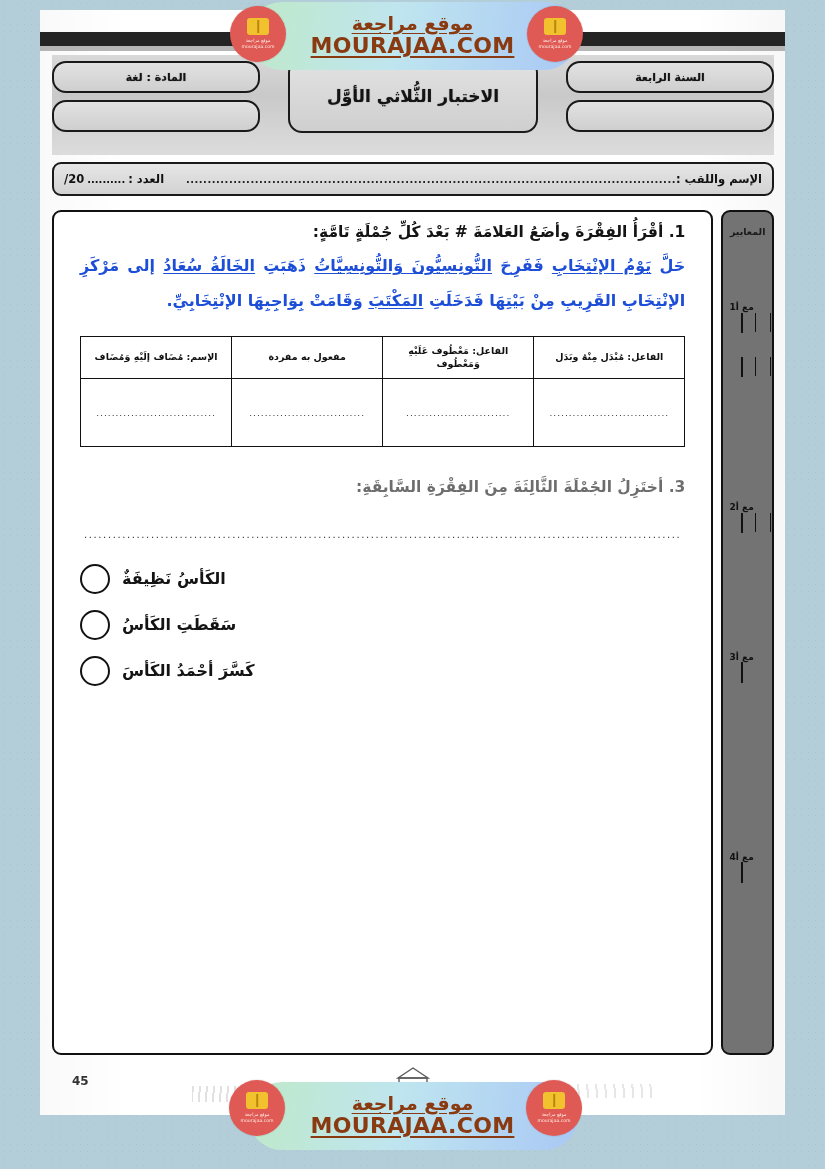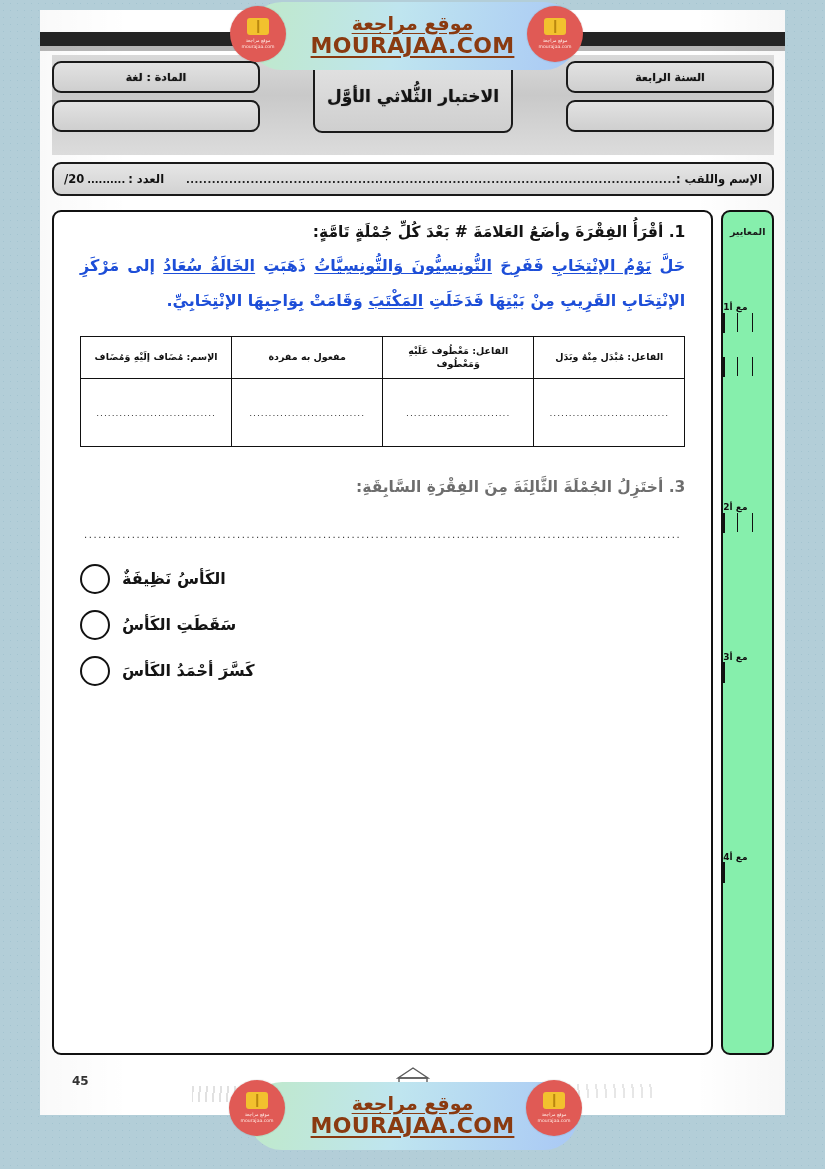--- a/index.html
+++ b/index.html
@@ -36,23 +36,23 @@
     background:#6f6f6f; opacity:.5;
   }
 
   
   .head-row{
     position:absolute; left:12px; top:45px; width:722px; height:100px;
     display:flex; flex-direction:row-reverse; justify-content:space-between; align-items:flex-start;
     background:linear-gradient(180deg,#d9d9d9,#c9c9c9 40%,#dcdcdc);
   }
   .head-col{ width:208px; display:flex; flex-direction:column; gap:7px; padding-top:6px;}
-  .head-col.mid{ width:200px; padding-top:4px;}
+  .head-col.mid{ width:250px; padding-top:4px;}
   .hbox{
-    border:2.4px solid #1a1a1a; border-radius:9px;
+    border:2.4px solid #1a1a1a; border-radius:14px;
     height:32px; display:flex; align-items:center; justify-content:center;
     background:linear-gradient(180deg,#e2e2e2,#cfcfcf);
     font-size:11px; color:#141414; font-weight:bold;
     letter-spacing:.2px; text-shadow:0 0 1px rgba(0,0,0,.5);
   }
   .hbox.blank{ color:transparent; }
   .hbox.tall{ height:74px; font-size:17px; font-weight:bold; }
 
   
   .name-row{
@@ -70,27 +70,27 @@
     position:absolute; left:12px; top:200px; width:722px; height:845px;
     display:flex; flex-direction:row-reverse; gap:8px;
   }
   .main-panel{
     flex:1; border:2.6px solid #111; border-radius:9px;
     background:#fff; padding:6px 26px 10px 26px;
     position:relative;
   }
   .side-panel{
     width:62px; border:2.6px solid #111; border-radius:9px;
-    background:#86efac; position:relative;
+    background:#737373; position:relative;
   }
   .side-title{
     position:absolute; top:14px; left:0; right:0; text-align:center;
     font-size:9.5px; font-weight:bold; color:#1a1a1a;
   }
-  .crit{ position:absolute; left:0; right:12px; text-align:left; }
+  .crit{ position:absolute; left:0; right:12px; text-align:center; }
   .crit .clabel{ font-size:9px; font-weight:bold; color:#111; display:block; margin-bottom:1px;}
   .comb{
     width:44px; height:22px; margin:0 auto;
     border-left:1.6px solid #111; border-right:1.6px solid #111; border-bottom:1.6px solid #111;
     position:relative;
   }
   .comb:before, .comb:after{
     content:""; position:absolute; top:0; bottom:0; width:0; border-left:1.6px solid #111;
   }
   .comb:before{ left:13px; } .comb:after{ left:28px; }

